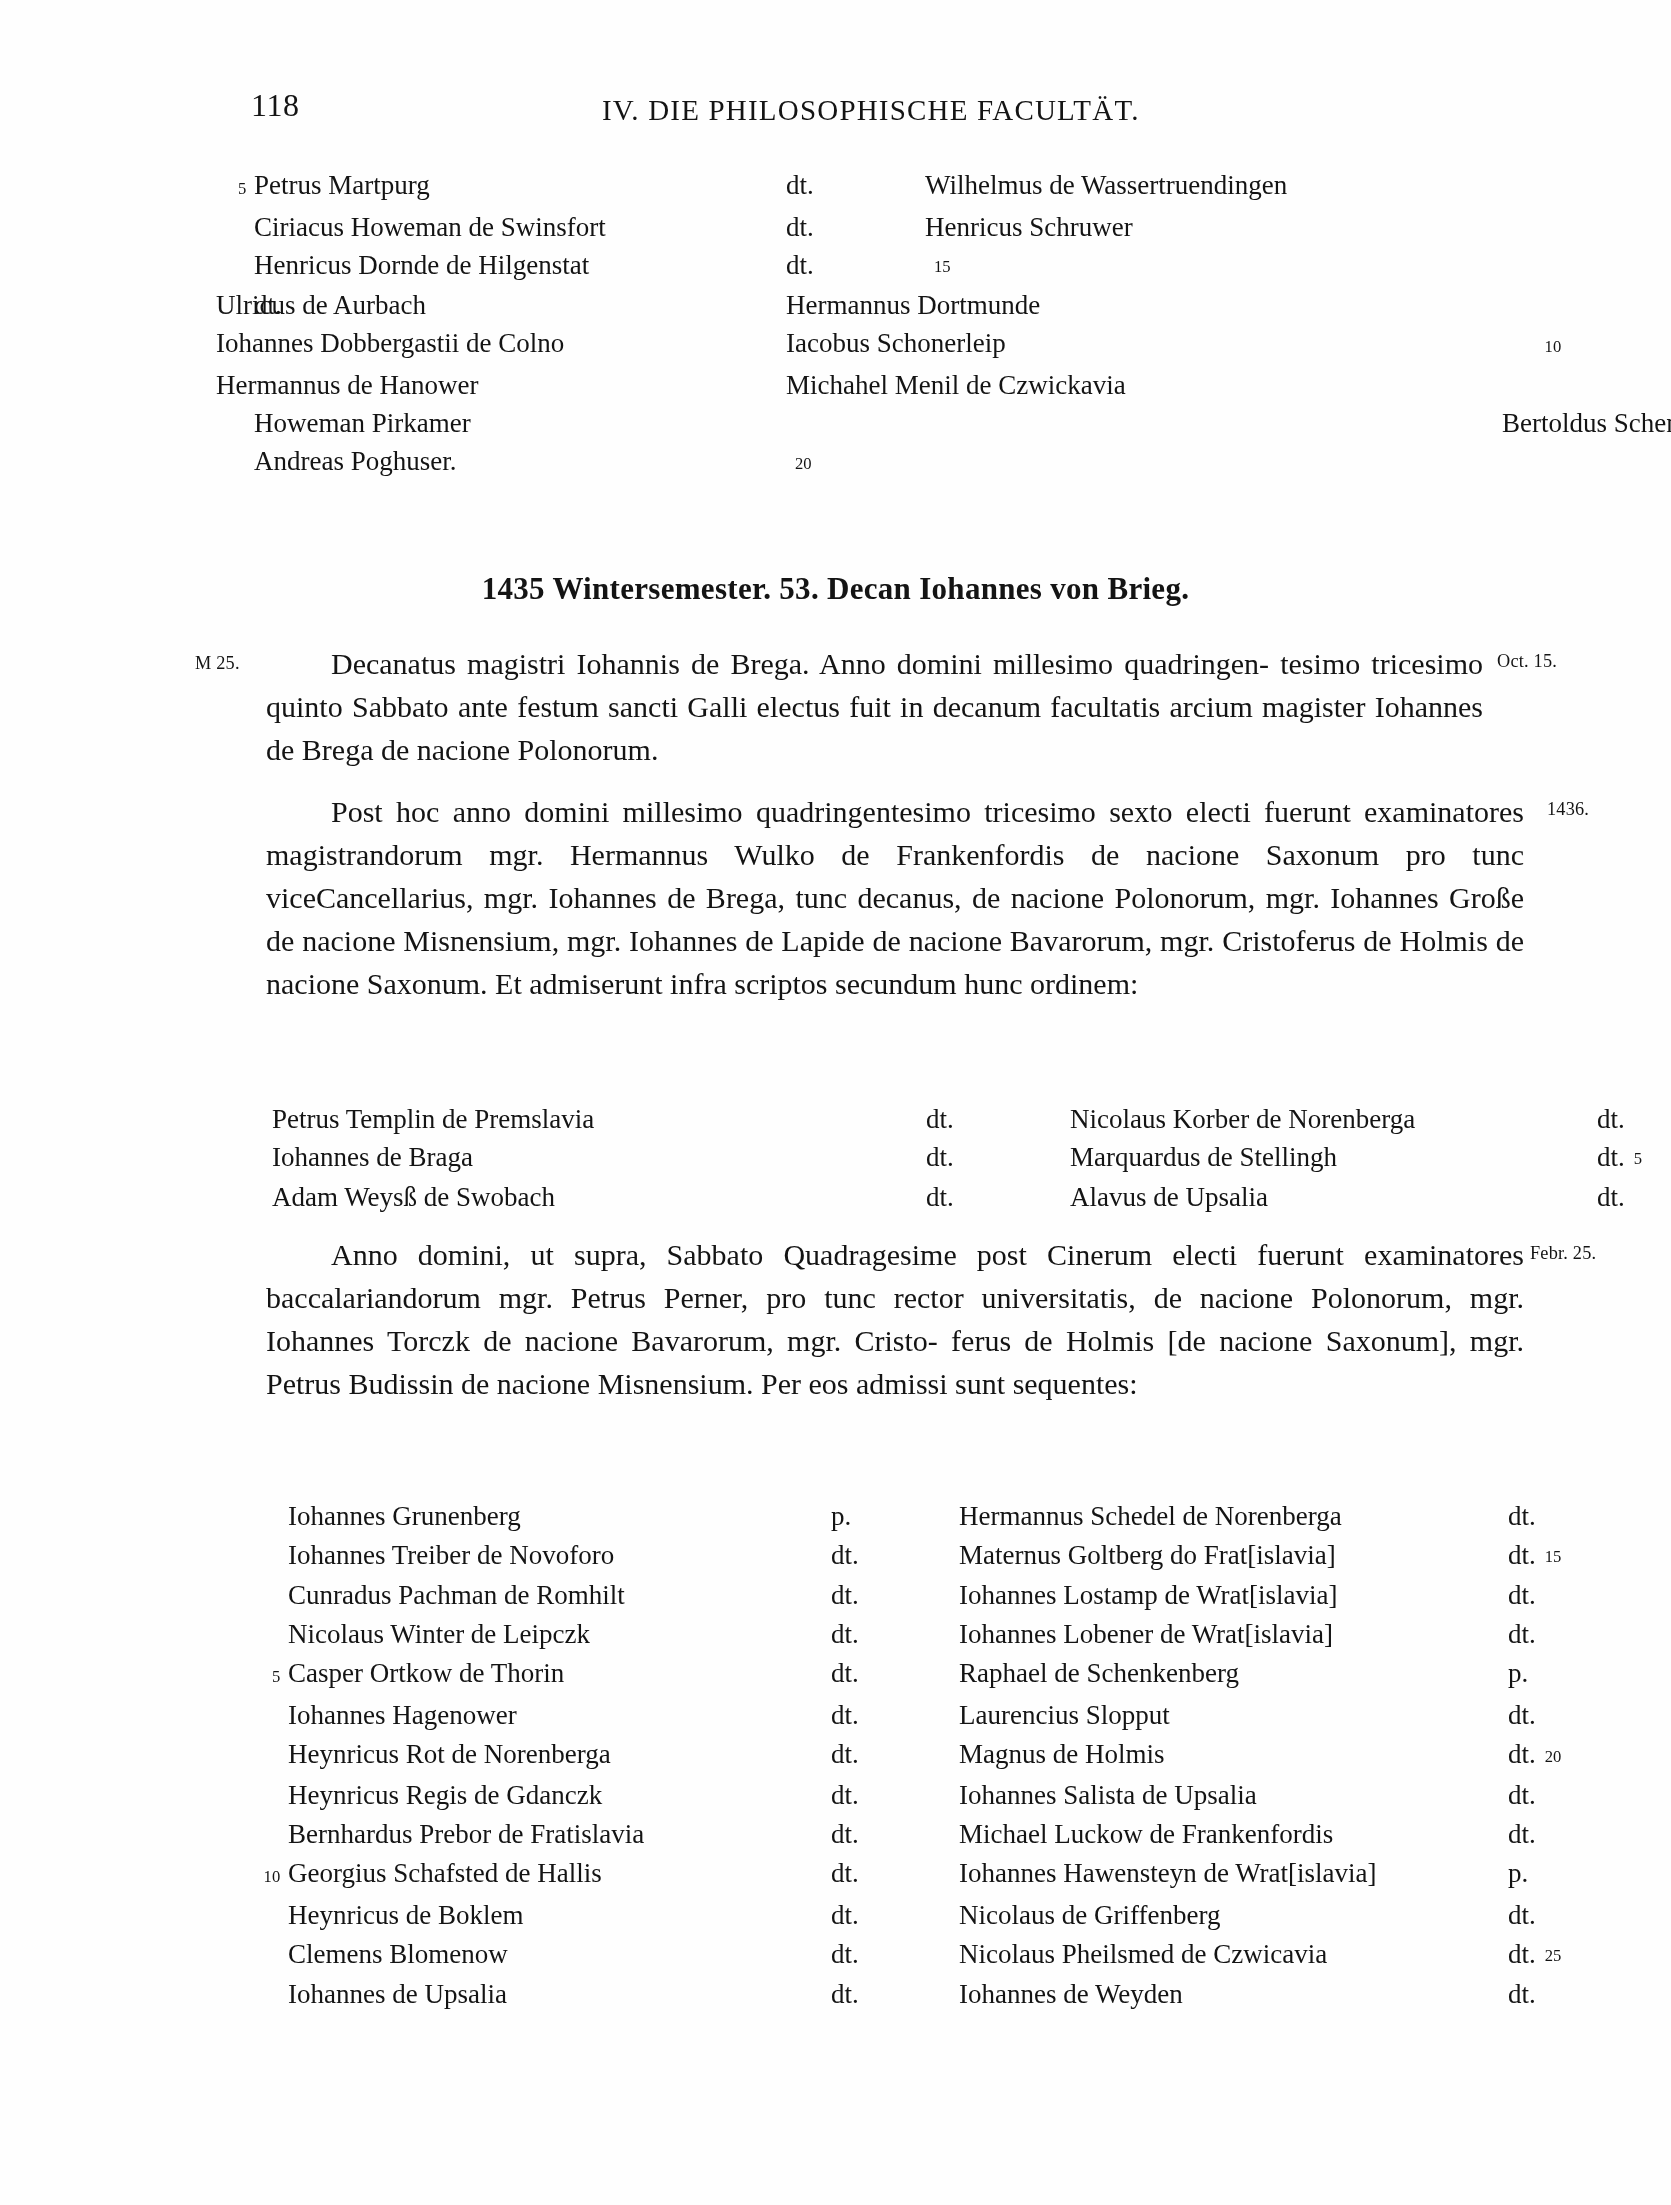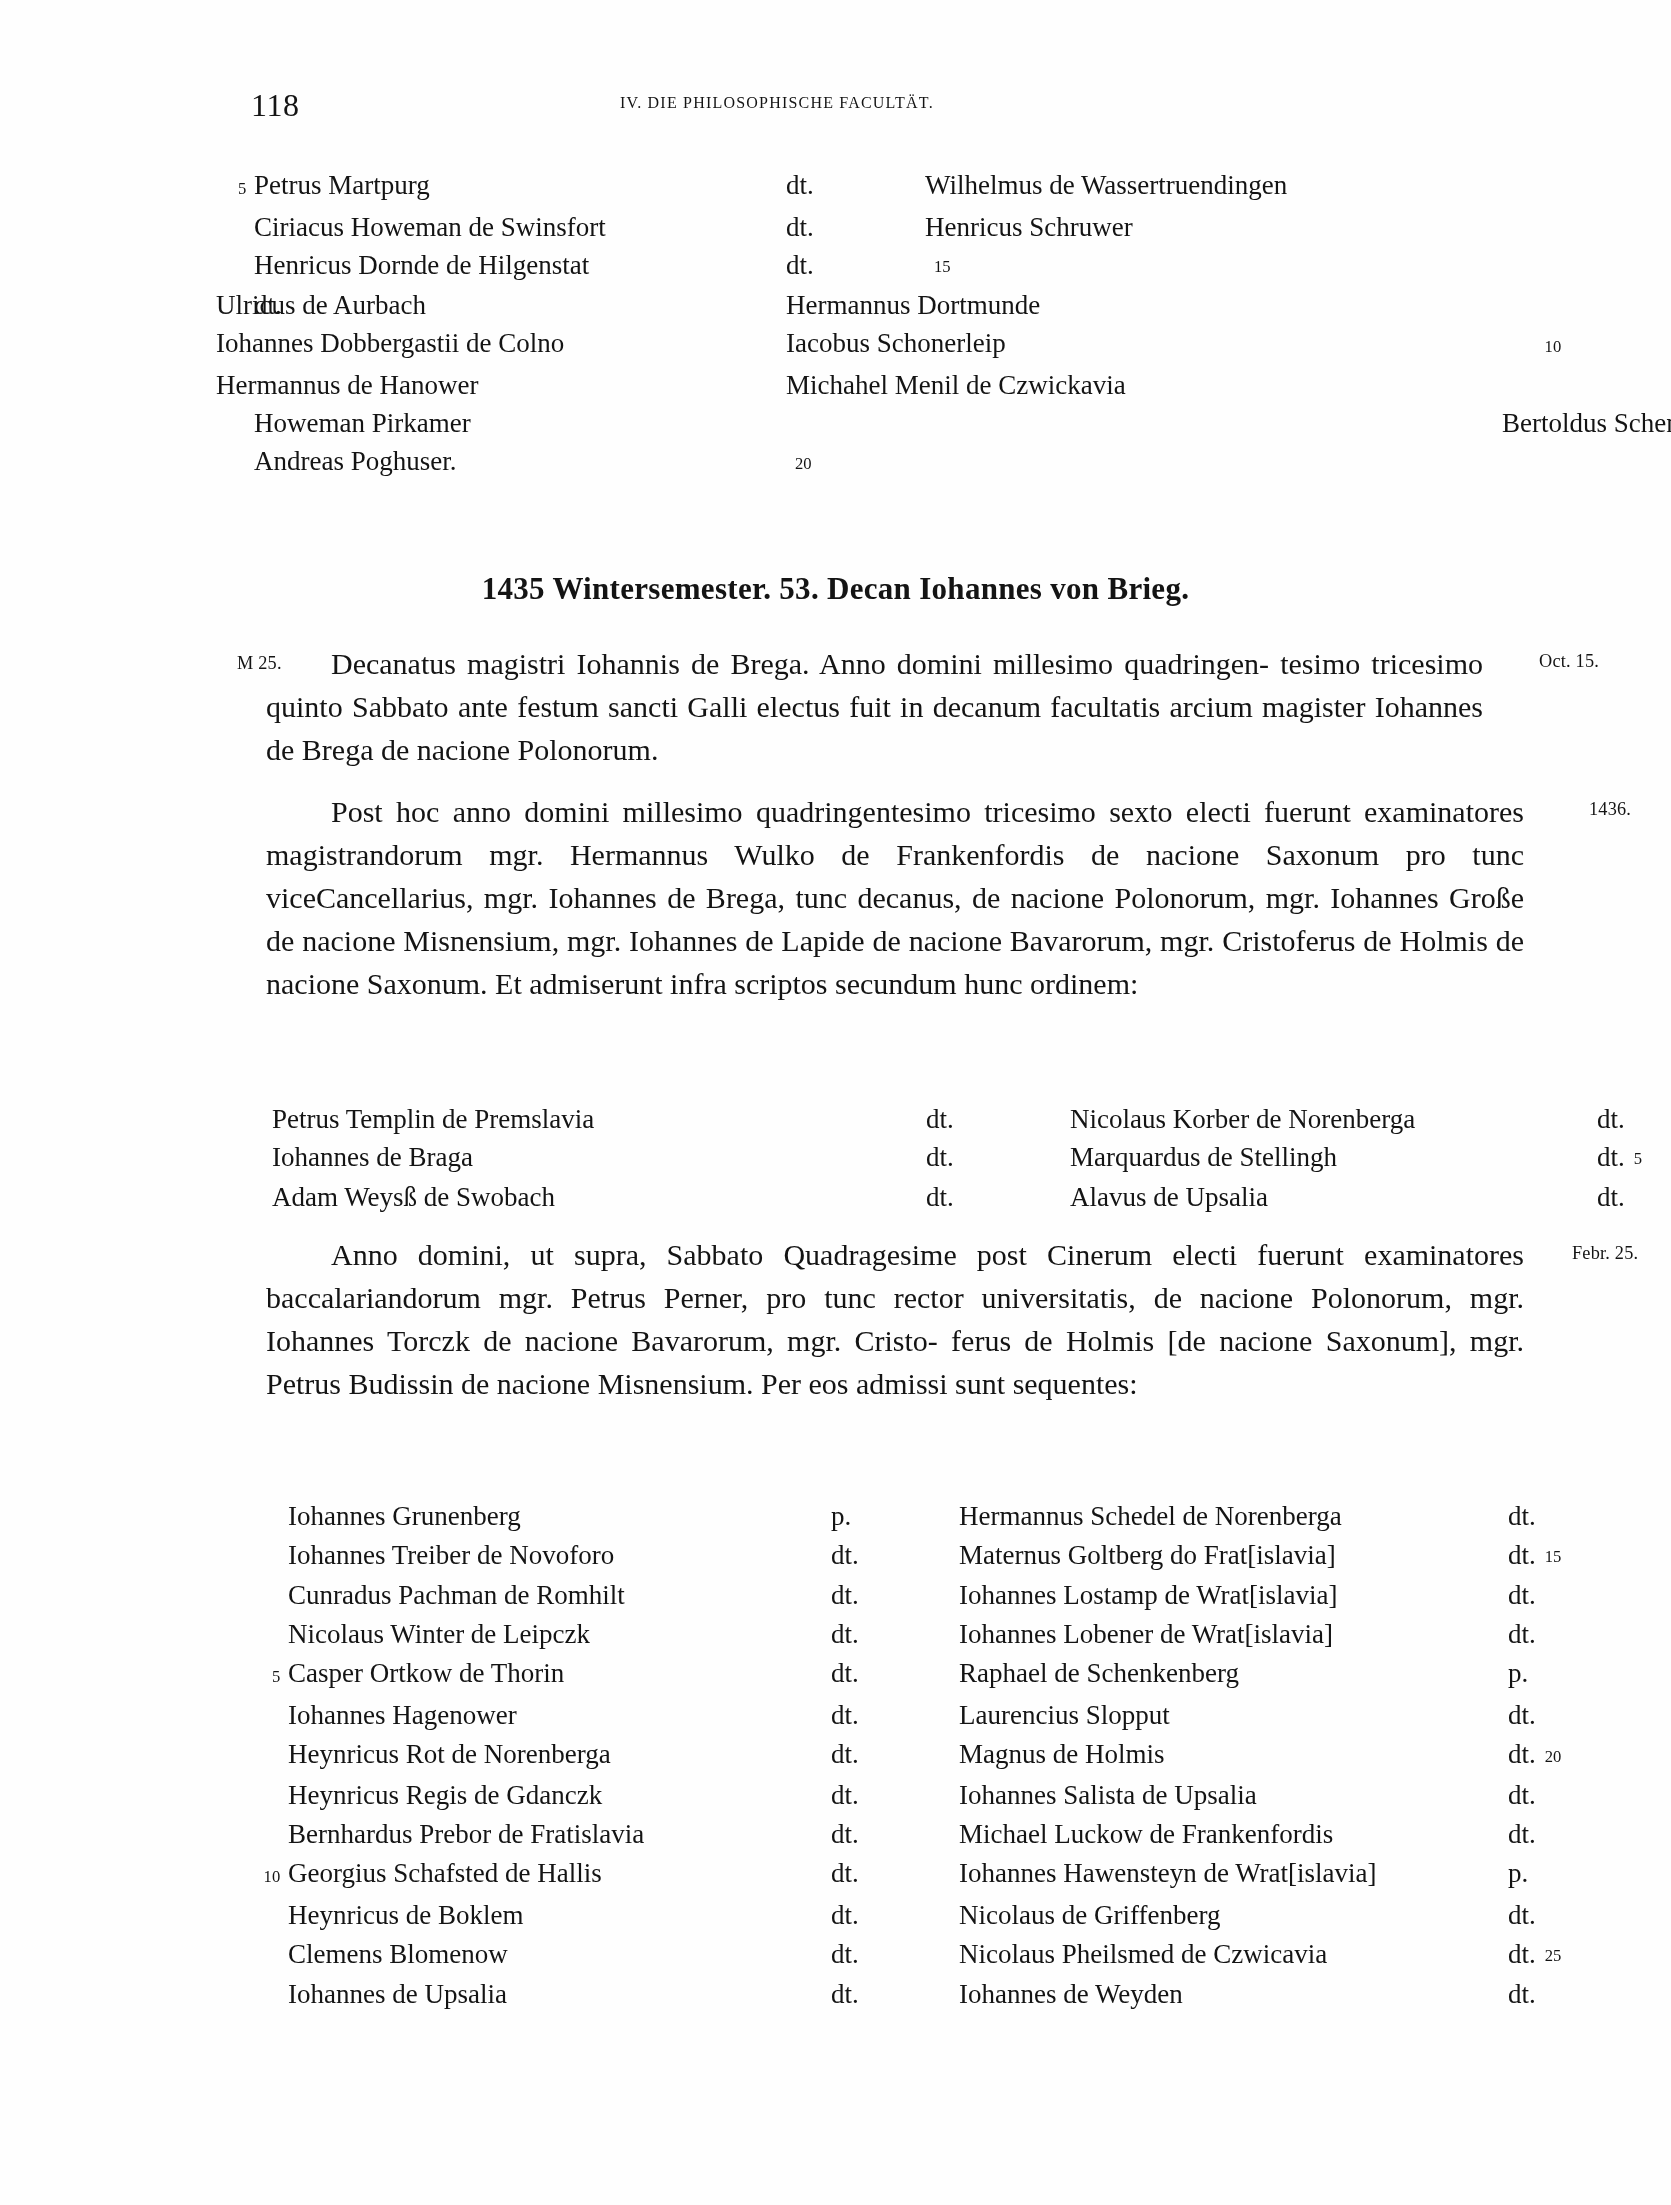--- a/index.html
+++ b/index.html
@@ -30,23 +30,23 @@
   }
   .folio {
     position: absolute;
     left: 251px;
     top: 1.1px;
     font-size: 32px;
     letter-spacing: 0.6px;
   }
   .runhead-title {
     position: absolute;
-    left: 620px;
+    left: 602px;
     top: 7.8px;
-    font-size: 16px;
+    font-size: 29px;
     letter-spacing: 1.2px;
     font-variant: small-caps;
     text-transform: uppercase;
     font-family: Liberation Serif, serif;
   }
 
   
   .para {
     position: absolute;
     font-size: 30px;
@@ -54,21 +54,20 @@
     text-align: justify;
     text-justify: inter-word;
   }
   .para .indent { display: inline-block; width: 65px; }
 
   .marginal {
     position: absolute;
     font-size: 18.3px;
     letter-spacing: 0.2px;
     white-space: nowrap;
-    margin-left: 42px;
   }
 
   
   .section-heading {
     position: absolute;
     left: 0;
     width: 100%;
     text-align: center;
     font-size: 31px;
     font-weight: bold;

